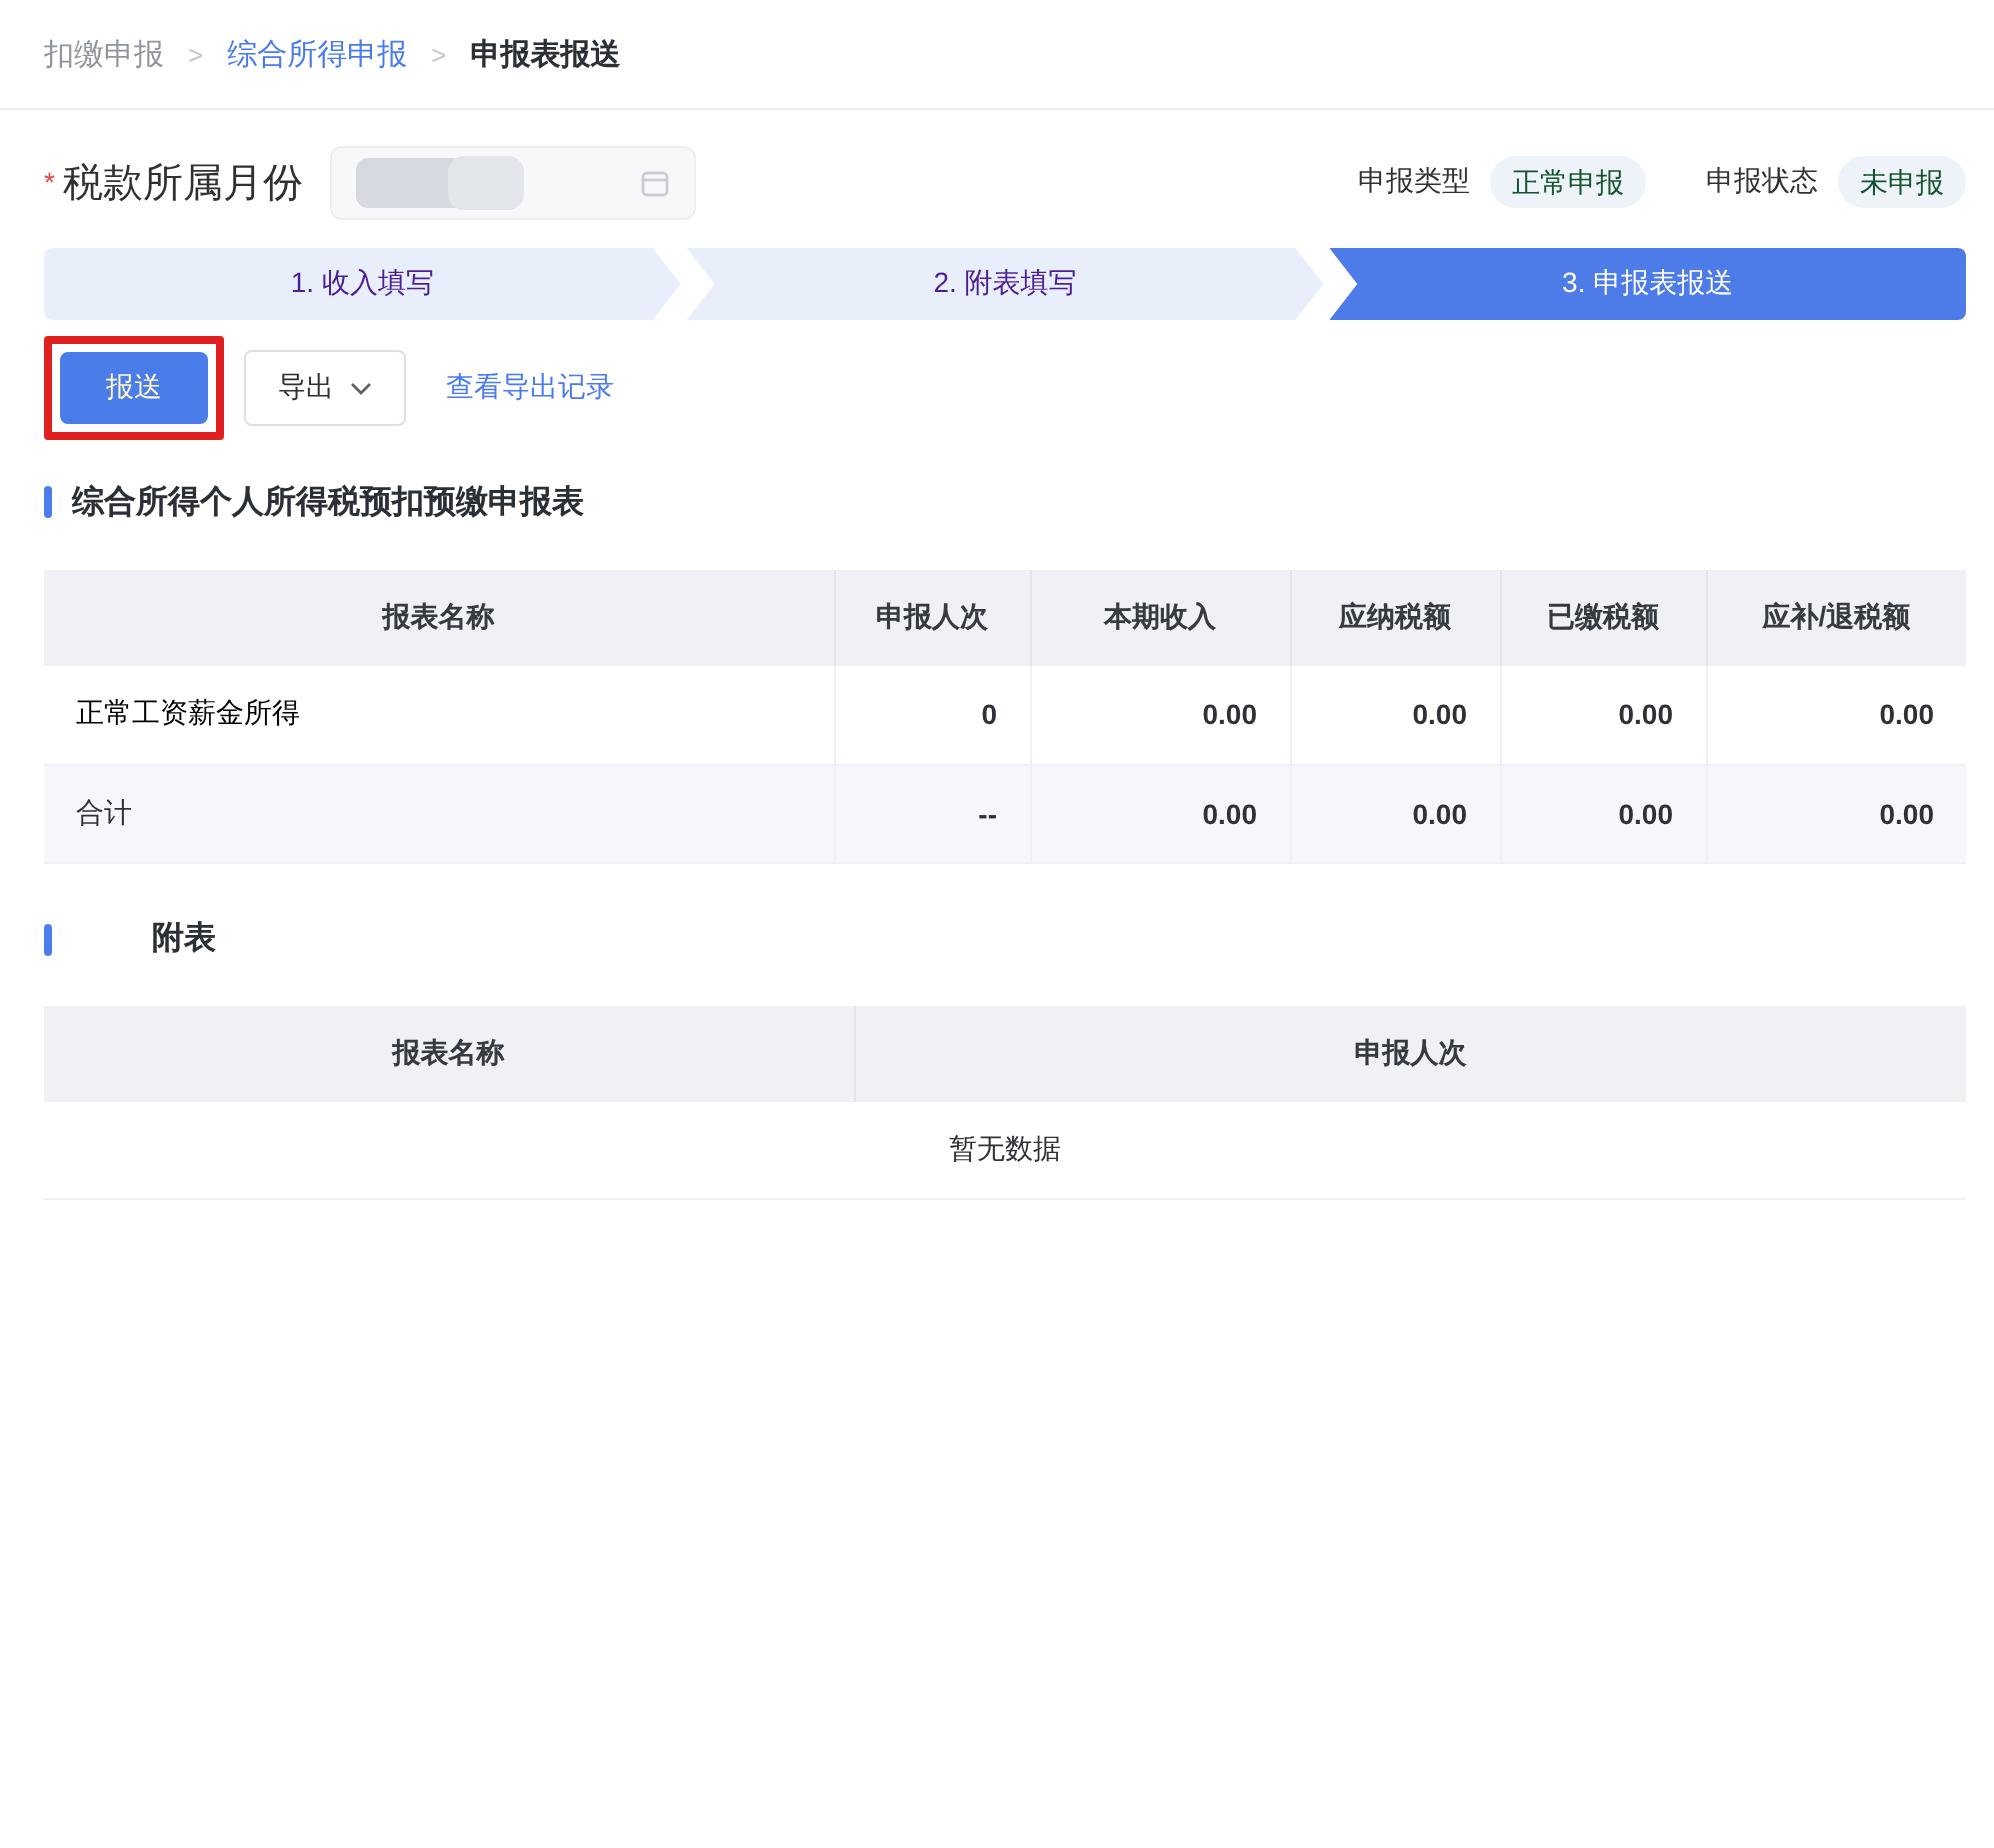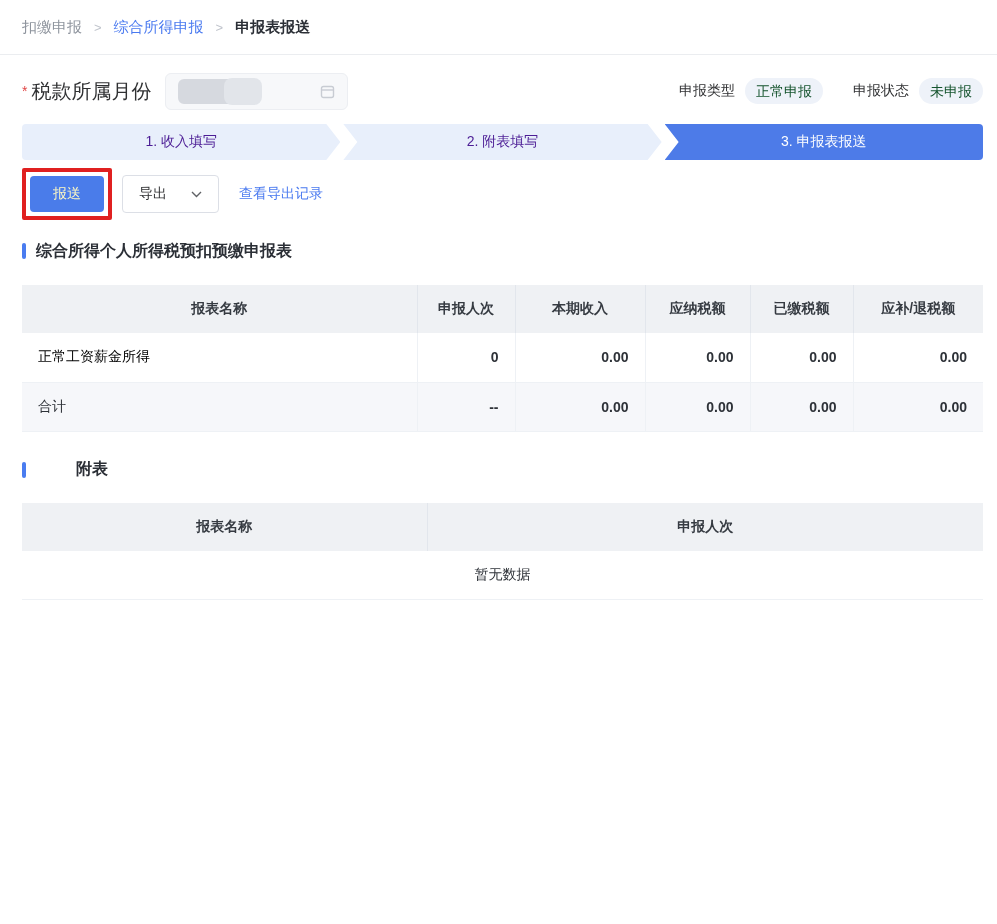--- a/index.html
+++ b/index.html
@@ -135,21 +135,21 @@
     height: 38px;
     padding: 0 16px;
     background: #fff;
     border: 1px solid #dcdfe6;
     border-radius: 4px;
     font-size: 14px;
     font-family: inherit;
     color: #303133;
     display: inline-flex;
     align-items: center;
-    gap: 24px;
+    gap: 8px;
     cursor: pointer;
   }
   .link-blue {
     margin-left: 20px;
     color: #4a7af0;
     font-size: 14px;
     text-decoration: none;
     cursor: pointer;
   }
 

